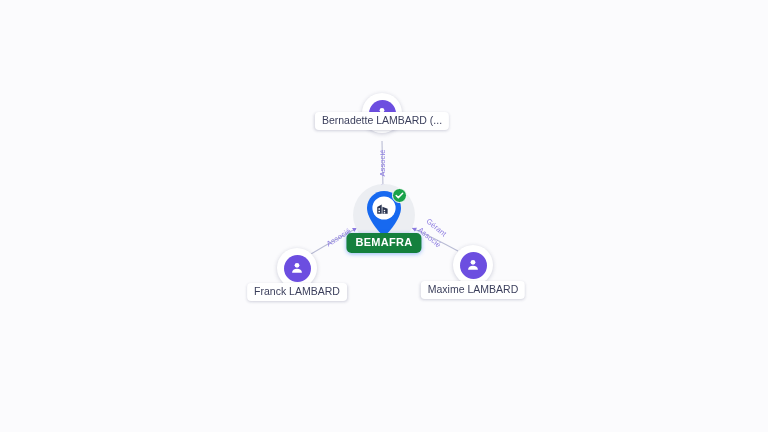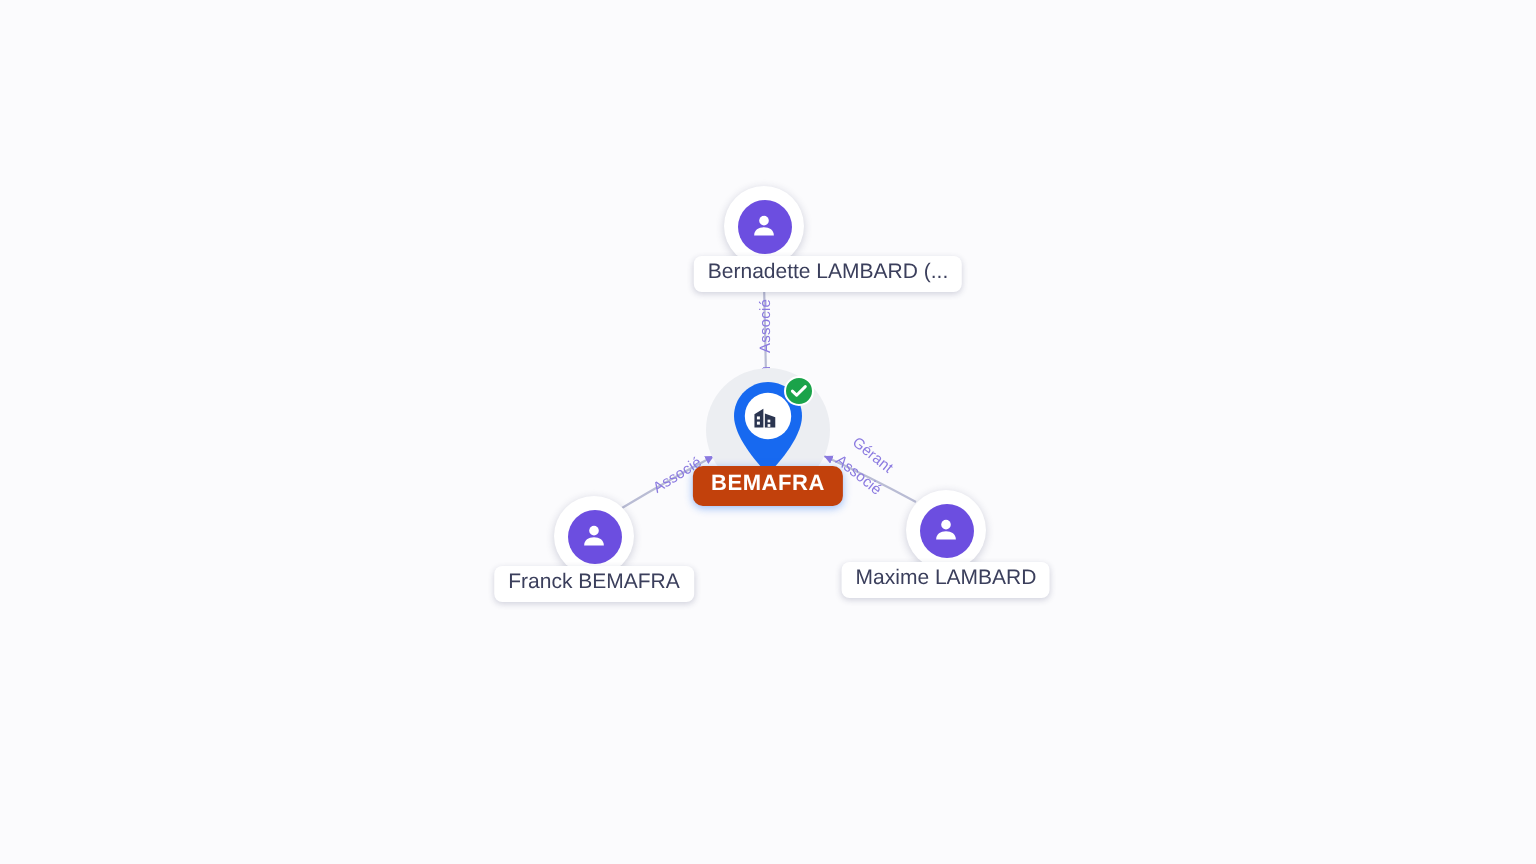--- a/index.html
+++ b/index.html
@@ -74,21 +74,21 @@
     background:#ffffff;
     border-radius:4px;
     padding:3px 7px 4px 7px;
     font-size:10.5px;
     line-height:11px;
     color:#3b3f5c;
     white-space:nowrap;
     box-shadow:0 1px 3px rgba(40,45,90,.20);
   }
   .node-label.primary{
-    background:#c2410c;
+    background:#15803d;
     color:#ffffff;
     font-weight:bold;
     font-size:11px;
     letter-spacing:.3px;
     padding:4px 9px 5px 9px;
     border-radius:5px;
     box-shadow:0 1px 4px rgba(23,105,240,.45);
   }
 
   
@@ -132,33 +132,33 @@
   <div class="person-node" style="left:382px;top:113px;">
     <div class="person-ring">
       <div class="person-disc">
         <svg width="16" height="16" viewBox="0 0 24 24" fill="#ffffff">
           <circle cx="12" cy="8" r="3.6"></circle>
           <path d="M4.6 19.2c0-4.1 3.3-6.2 7.4-6.2s7.4 2.1 7.4 6.2z"></path>
         </svg>
       </div>
     </div>
   </div>
-  <div class="node-label" style="left:382px;top:128px;margin-left:32px;">Bernadette LAMBARD (...</div>
+  <div class="node-label" style="left:382px;top:112px;">Bernadette LAMBARD (...</div>
 
   <div class="person-node" style="left:297px;top:268px;">
     <div class="person-ring">
       <div class="person-disc">
         <svg width="16" height="16" viewBox="0 0 24 24" fill="#ffffff">
           <circle cx="12" cy="8" r="3.6"></circle>
           <path d="M4.6 19.2c0-4.1 3.3-6.2 7.4-6.2s7.4 2.1 7.4 6.2z"></path>
         </svg>
       </div>
     </div>
   </div>
-  <div class="node-label" style="left:297px;top:283px;">Franck BEMAFRA</div>
+  <div class="node-label" style="left:297px;top:283px;">Franck LAMBARD</div>
 
   <div class="person-node" style="left:473px;top:265px;">
     <div class="person-ring">
       <div class="person-disc">
         <svg width="16" height="16" viewBox="0 0 24 24" fill="#ffffff">
           <circle cx="12" cy="8" r="3.6"></circle>
           <path d="M4.6 19.2c0-4.1 3.3-6.2 7.4-6.2s7.4 2.1 7.4 6.2z"></path>
         </svg>
       </div>
     </div>

